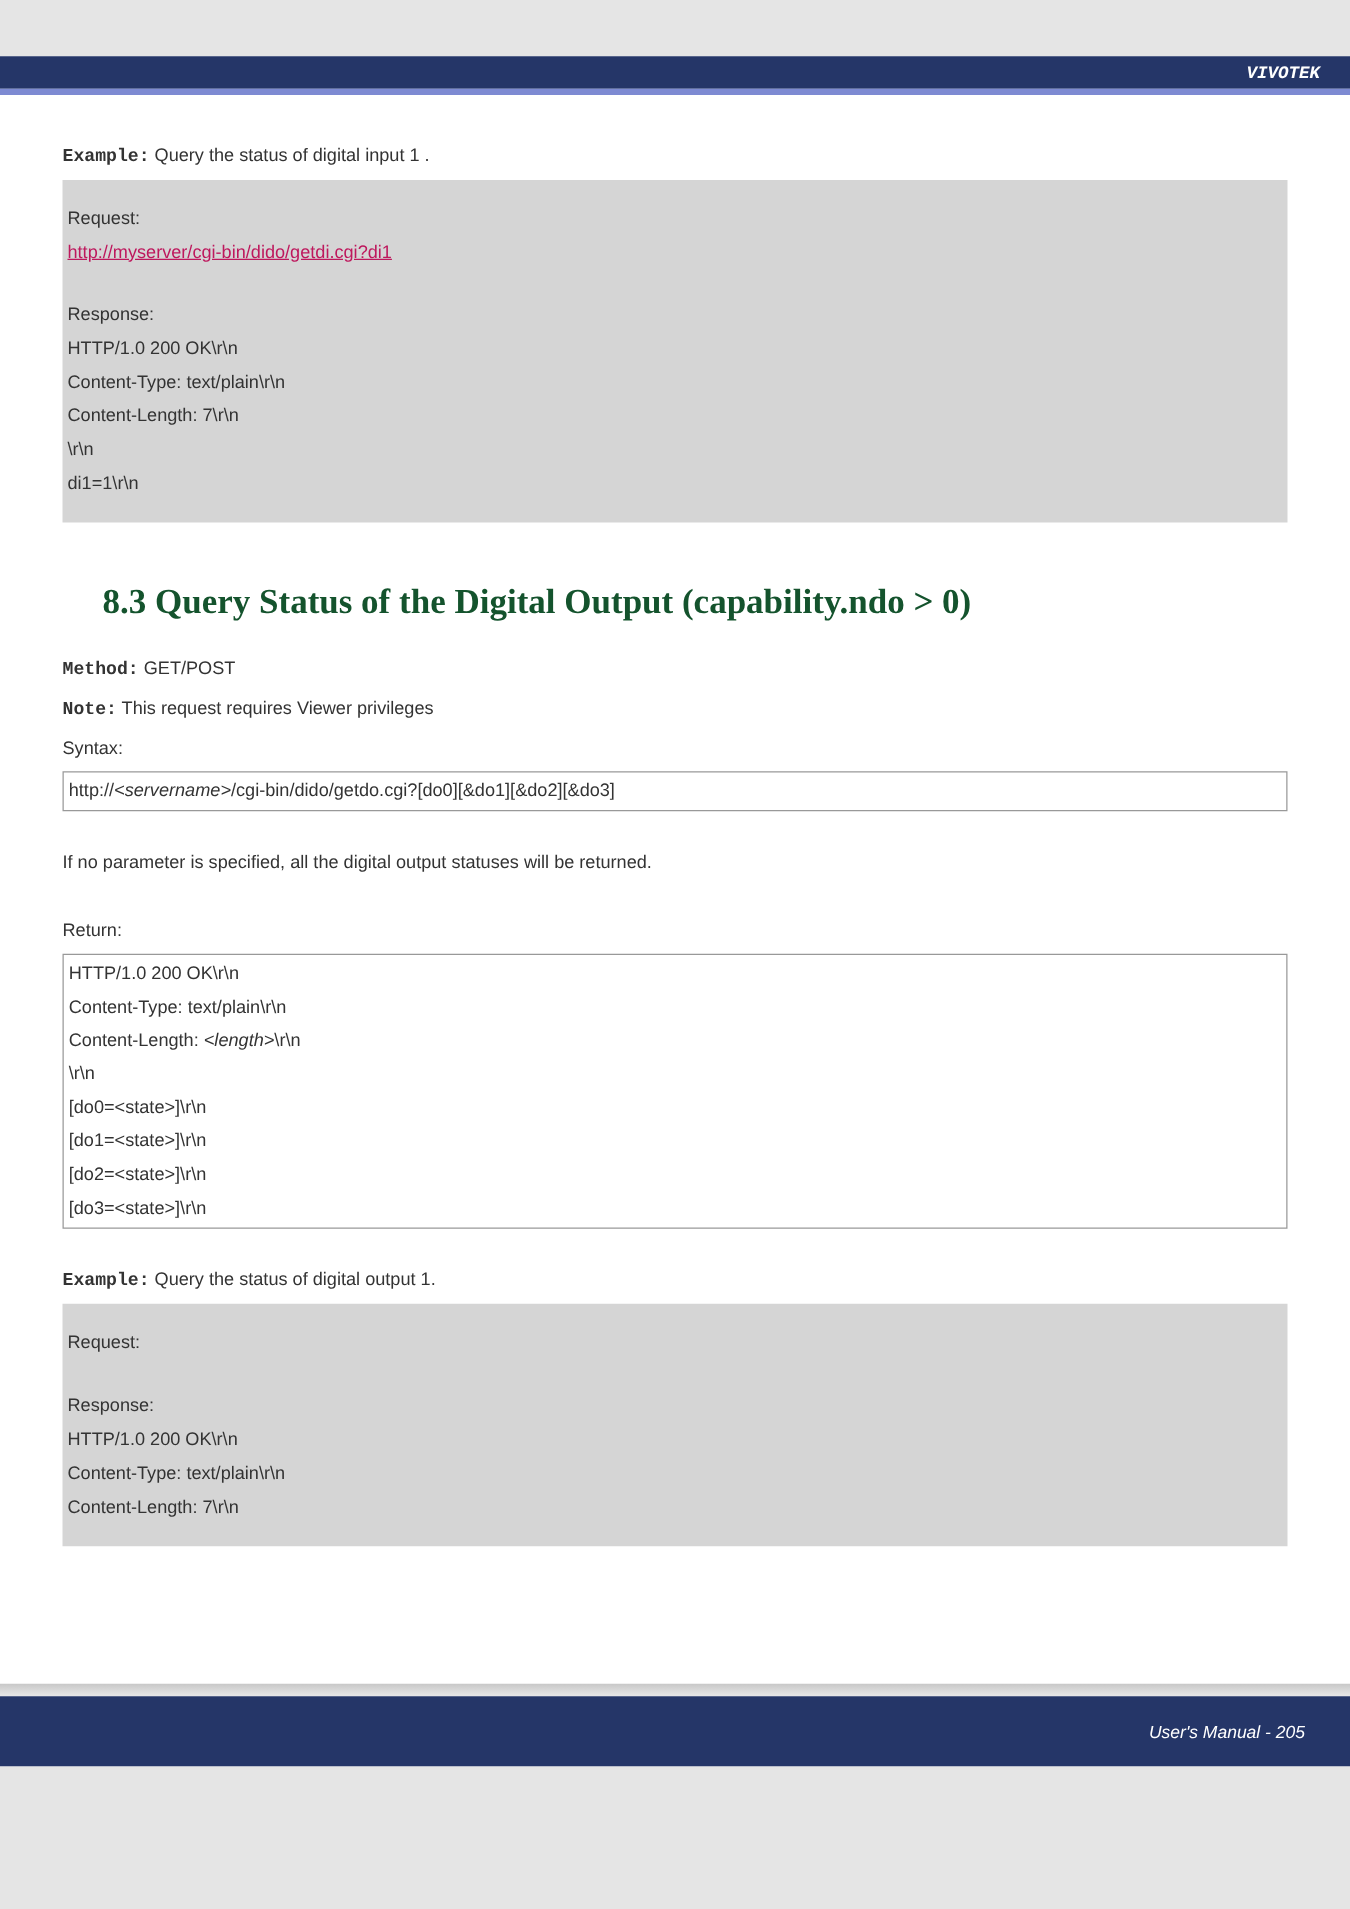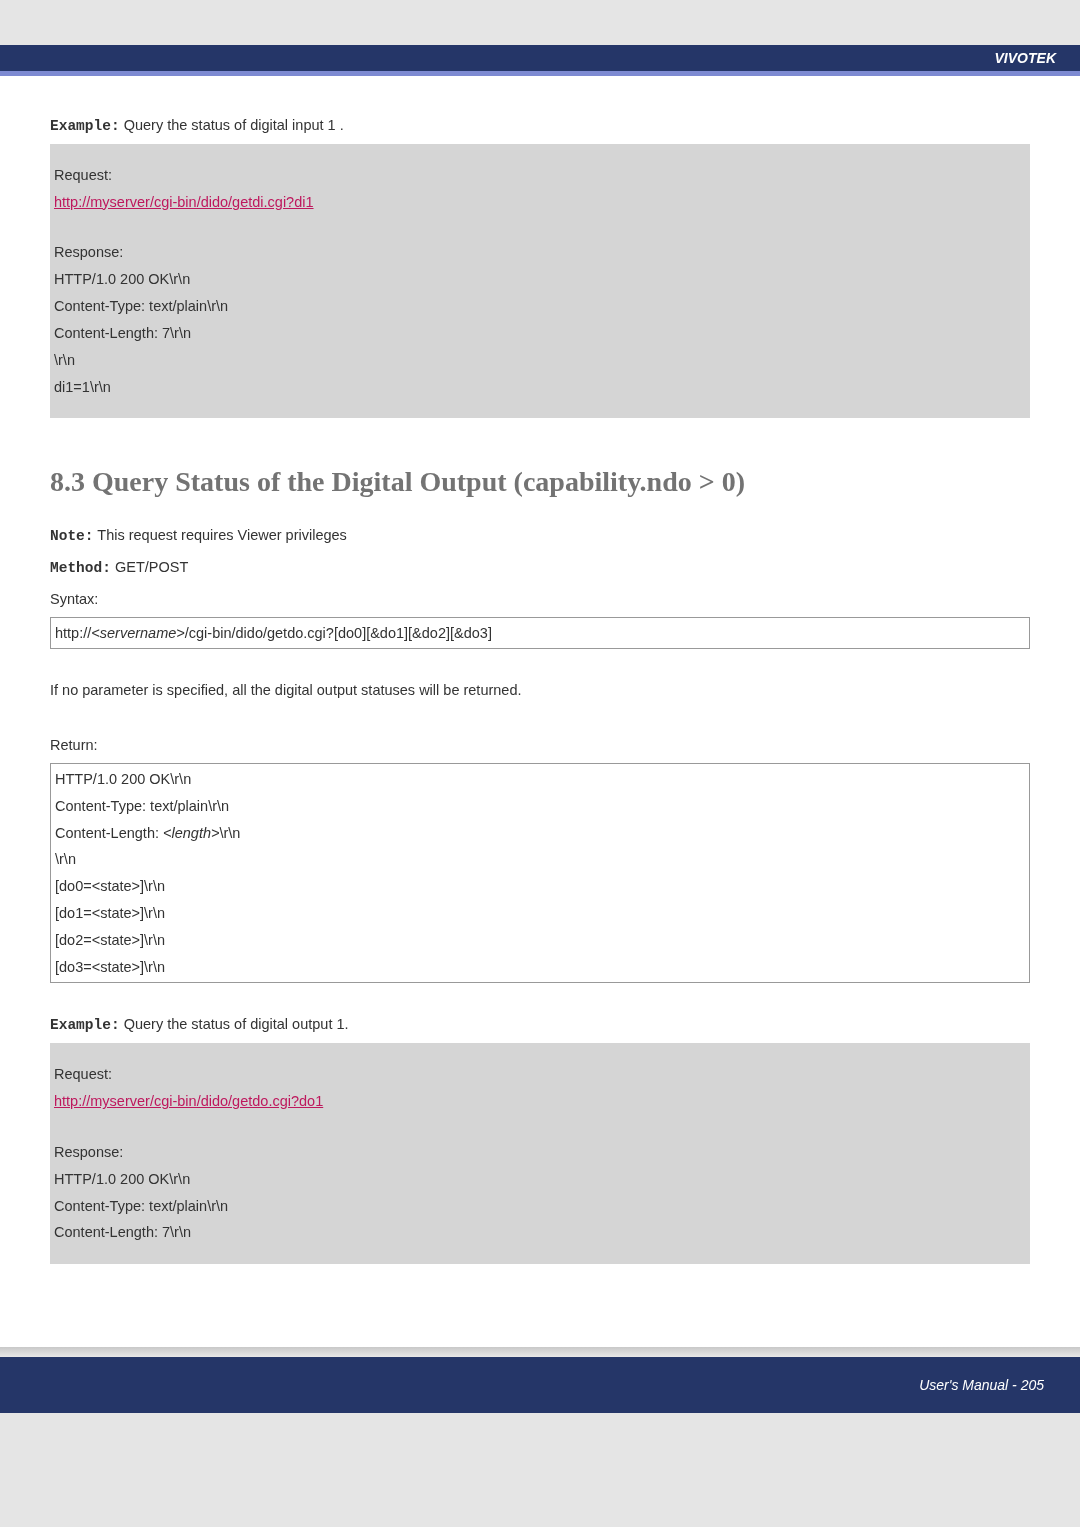--- a/index.html
+++ b/index.html
@@ -23,20 +23,21 @@
     .header-bar {
       background: #e5e5e5;
       height: 45px;
     }
     .header-brand {
       background: #253668;
       height: 26px;
       text-align: right;
       padding-right: 24px;
       line-height: 26px;
+      font-family: Liberation Mono, monospace;
     }
     .brand-text {
       color: #fff;
       font-style: italic;
       font-weight: bold;
       font-size: 14px;
     }
     .header-line {
       background: #7d8ad2;
       height: 5px;
@@ -67,23 +68,24 @@
       height: 24px;
     }
     .link {
       color: #be185d;
       text-decoration: underline;
     }
     .section-title {
       font-family: 'Times New Roman', Times, serif;
       font-size: 28px;
       font-weight: bold;
-      color: #737373;
+      color: #14532d;
       margin-top: 38px;
       margin-bottom: 14px;
+      margin-left: 32px;
     }
     .code-box {
       border: 1px solid #999;
       padding: 2px 4px;
       margin-top: 4px;
       margin-bottom: 20px;
       line-height: 1.85;
     }
     .footer {
       background: #253668;
@@ -134,24 +136,24 @@
       <div>HTTP/1.0 200 OK\r\n</div>
       <div>Content-Type: text/plain\r\n</div>
       <div>Content-Length: 7\r\n</div>
       <div>\r\n</div>
       <div>di1=1\r\n</div>
     </div>
 
     <h2 class="section-title">8.3 Query Status of the Digital Output (capability.ndo &gt; 0)</h2>
 
     <div class="para">
+      <span class="bold">Method:</span><span> GET/POST</span>
+    </div>
+    <div class="para">
       <span class="bold">Note:</span><span> This request requires Viewer privileges</span>
-    </div>
-    <div class="para">
-      <span class="bold">Method:</span><span> GET/POST</span>
     </div>
     <div class="para">Syntax:</div>
 
     <div class="code-box">
       <span>http://</span><span class="italic">&lt;servername&gt;</span><span>/cgi-bin/dido/getdo.cgi?[do0][&amp;do1][&amp;do2][&amp;do3]</span>
     </div>
 
     <div class="gap-sm"></div>
     <div class="para">If no parameter is specified, all the digital output statuses will be returned.</div>
 
@@ -173,21 +175,20 @@
 
 
     <div class="gap-md"></div>
 
     <div class="para">
       <span class="bold">Example:</span><span> Query the status of digital output 1.</span>
     </div>
 
     <div class="grey-block">
       <div>Request:</div>
-      <div><a class="link">http://myserver/cgi-bin/dido/getdo.cgi?do1</a></div>
       <div class="spacer"></div>
       <div>Response:</div>
       <div>HTTP/1.0 200 OK\r\n</div>
       <div>Content-Type: text/plain\r\n</div>
       <div>Content-Length: 7\r\n</div>
     </div>
 
   </div>
 
   <div class="footer-shadow"></div>

